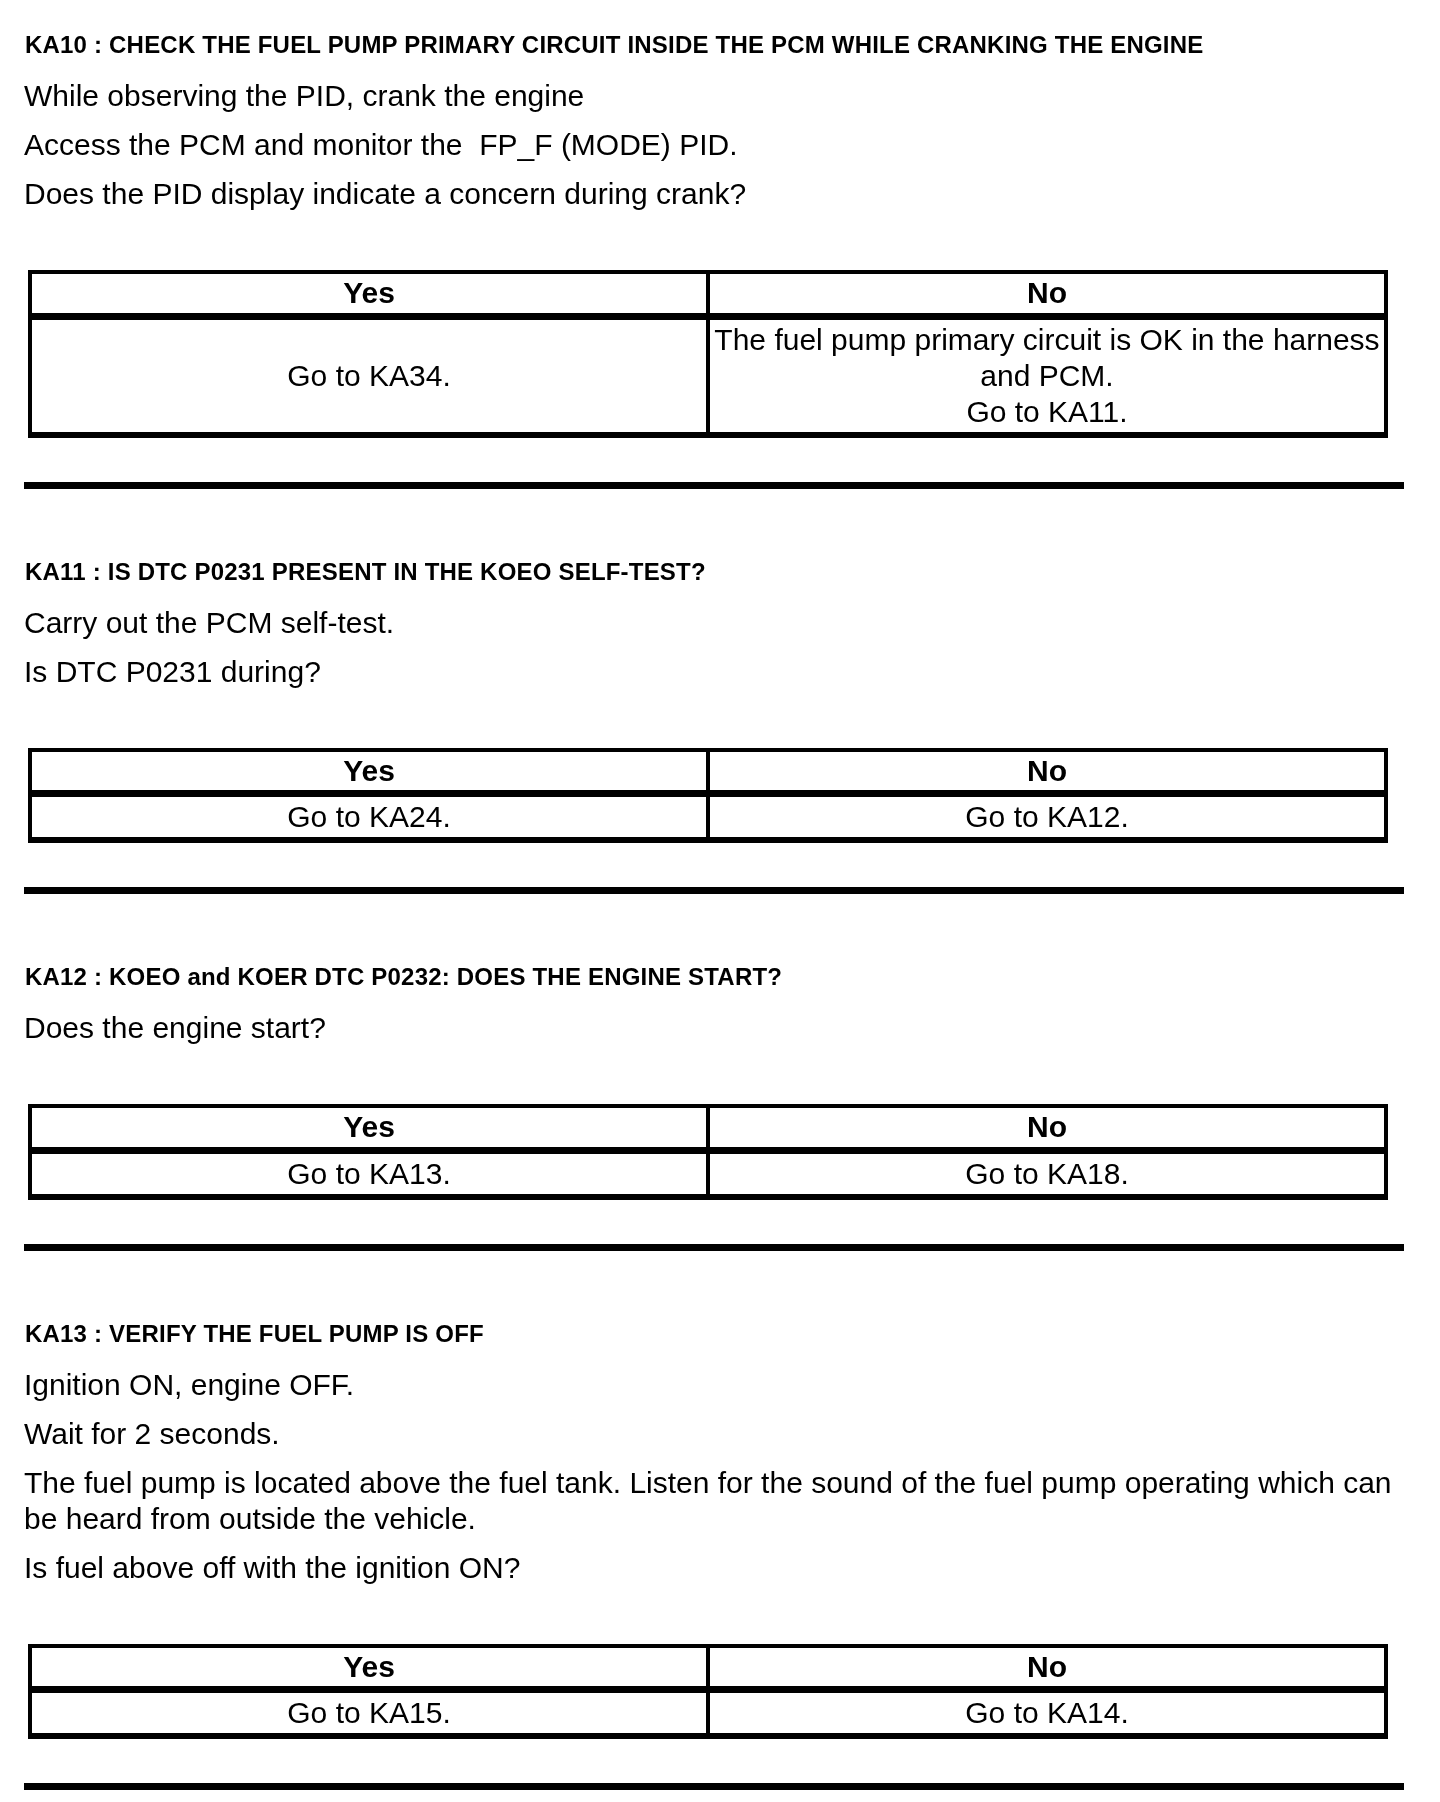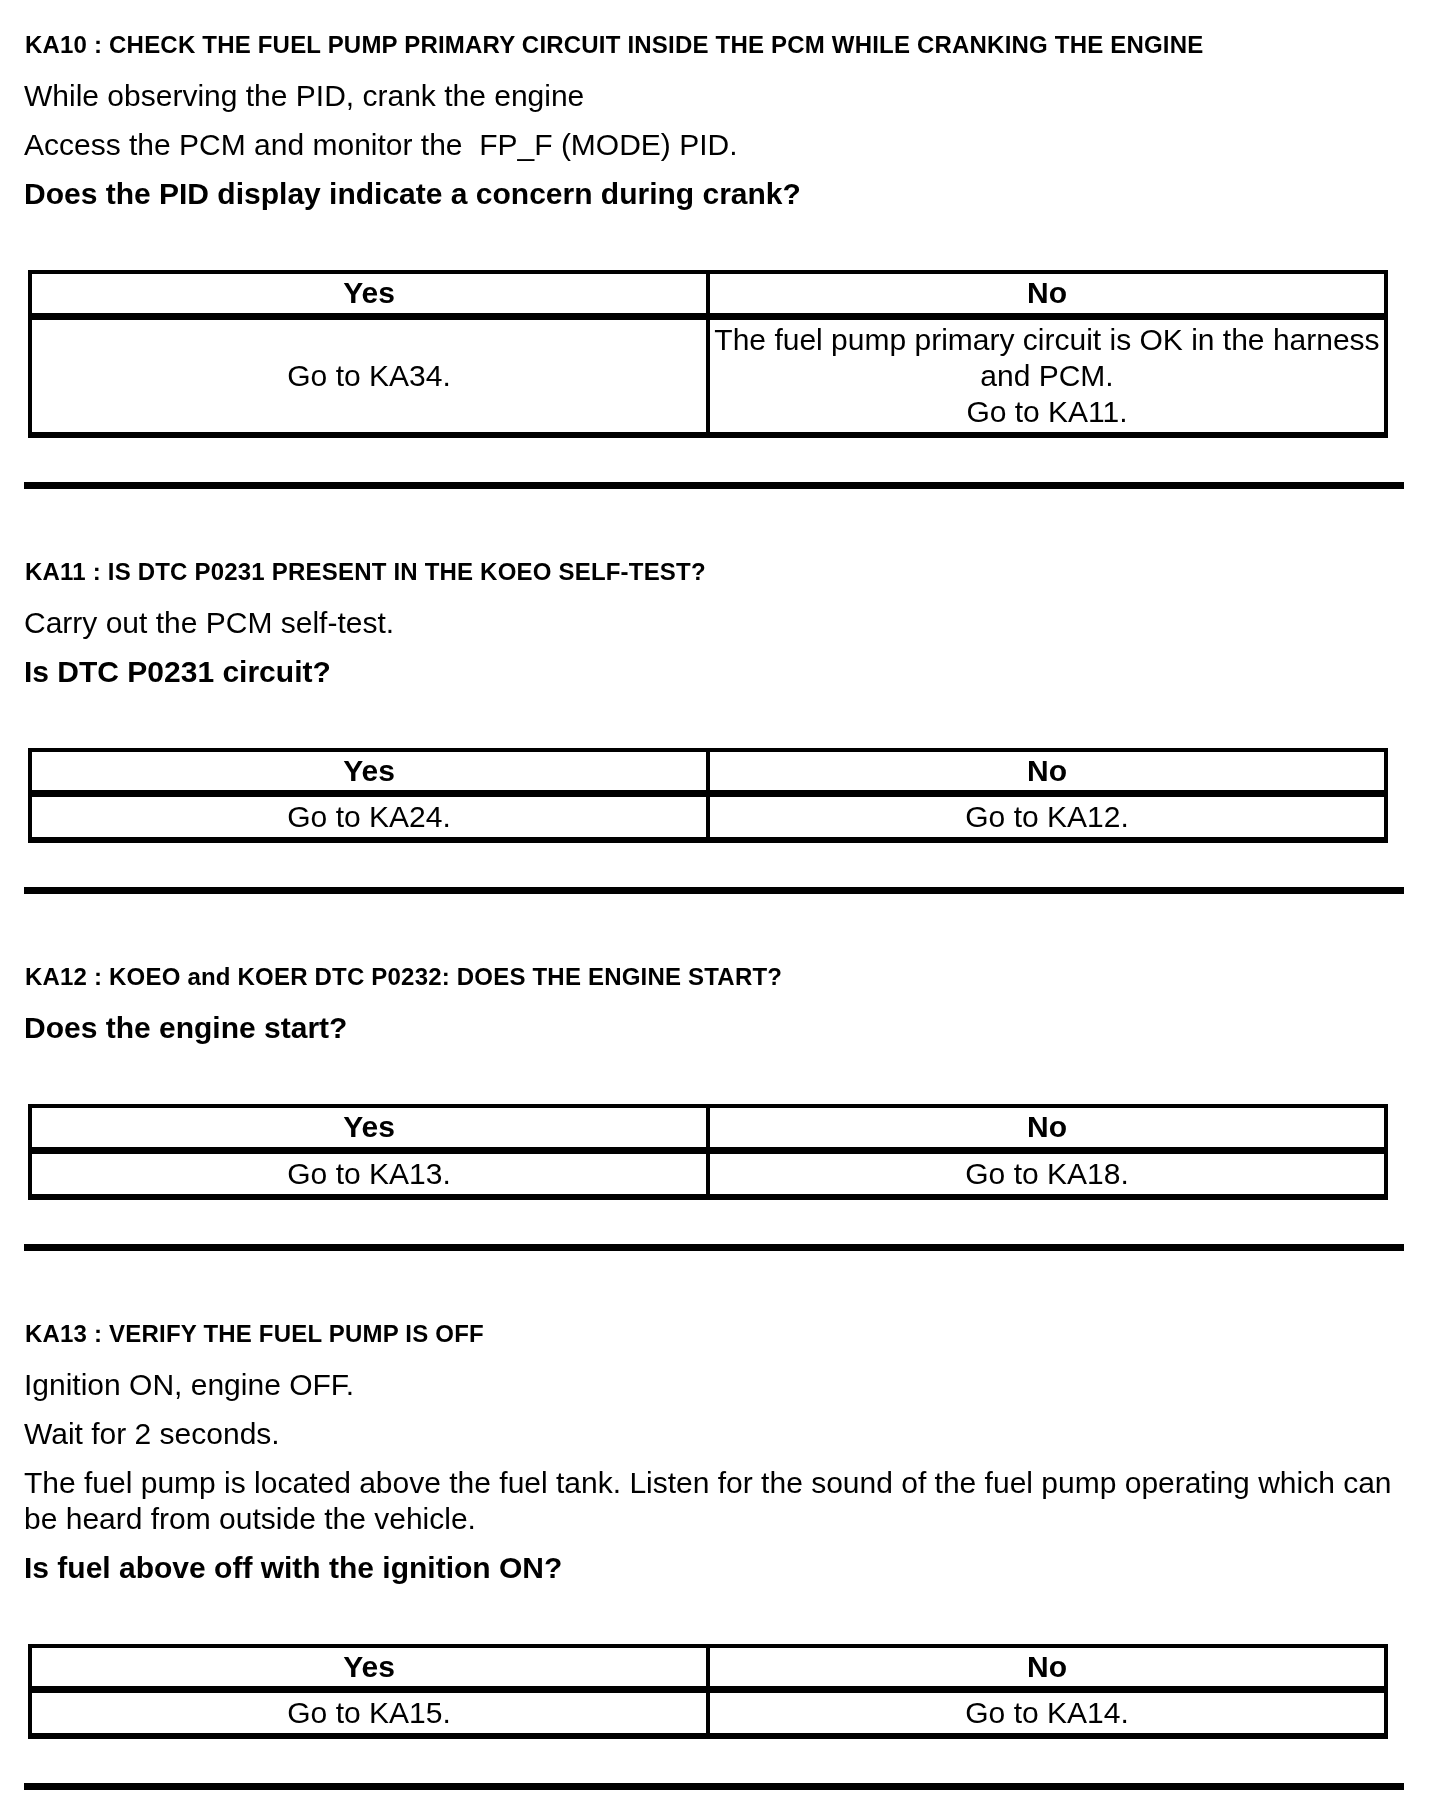--- a/index.html
+++ b/index.html
@@ -24,21 +24,21 @@
     margin: 0 0 19px 1px;
     letter-spacing: 0.2px;
   }
   .para {
     font-size: 30px;
     line-height: 36px;
     margin-top: 13px;
     max-width: 1392px;
     white-space: pre-wrap;
   }
-  .question { font-weight: bold; }
+  .question { font-weight: normal; }
   .decision-table {
     border-collapse: collapse;
     table-layout: fixed;
     width: 1360px;
     margin: 58px 0 0 4px;
     padding-left: 6px;
   }
   .decision-table th, .decision-table td {
     border: 4px solid #000000;
     text-align: center;
@@ -97,21 +97,21 @@
         </tr>
       </tbody>
     </table>
     <hr class="section-divider">
   </section>
 
   <section class="pin-section">
     <h2 class="sec-title">KA11 : IS DTC P0231 PRESENT IN THE KOEO SELF-TEST?</h2>
     <div class="paras">
           <div class="para">Carry out the PCM self-test.</div>
-          <div class="para question">Is DTC P0231 circuit?</div>
+          <div class="para question">Is DTC P0231 during?</div>
         </div>
     <table class="decision-table">
       <thead>
         <tr>
           <th>Yes</th>
           <th>No</th>
         </tr>
       </thead>
       <tbody>
         <tr>

